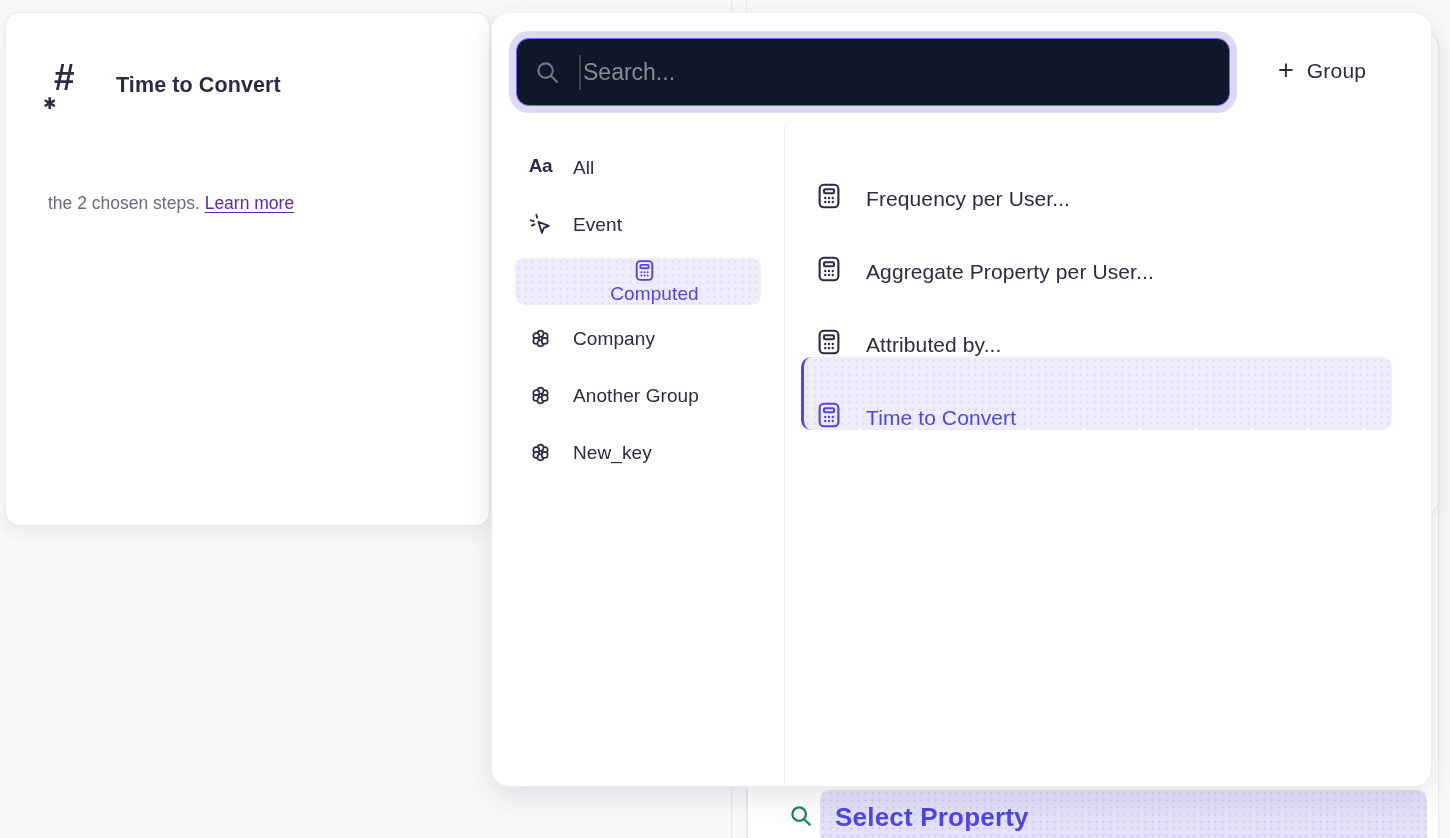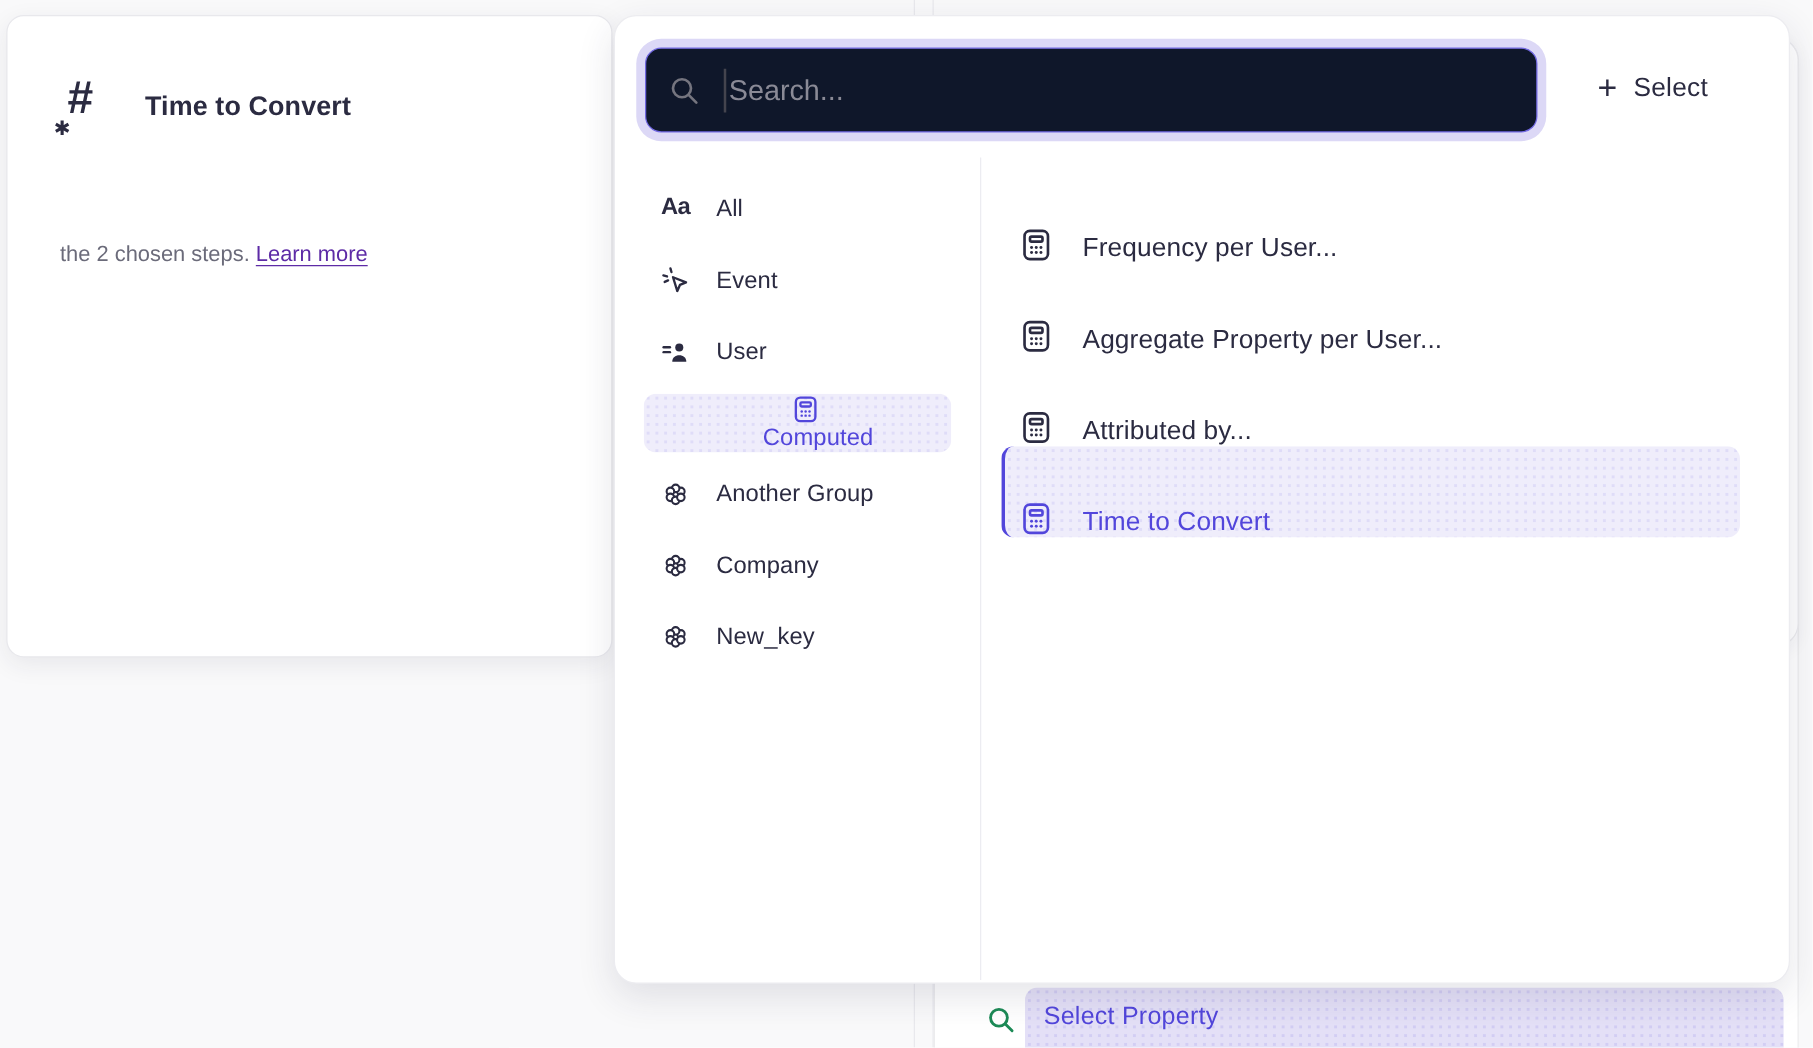--- a/index.html
+++ b/index.html
@@ -11,21 +11,21 @@
   .bg-panel-b{position:absolute;left:747px;top:30px;width:690px;height:890px;
               background:#fff;border:1px solid #ececee;border-radius:18px;z-index:2;}
   .bg-panel-a{position:absolute;left:762px;top:30px;width:675px;height:485px;
               background:#fff;border:1px solid #ebebee;border-radius:18px;
               box-shadow:0 4px 14px rgba(40,40,70,.05);z-index:3;}
   .select-prop-icon{position:absolute;left:788px;top:803px;width:26px;height:26px;z-index:4;}
   .select-prop-bar{position:absolute;left:820px;top:790px;width:607px;height:60px;
               background:#e4e0f7;border-radius:10px 10px 0 0;z-index:4;
               background-image:radial-gradient(rgba(82,70,219,.12) 1.1px,transparent 1.3px);
               background-size:7px 7px;display:flex;align-items:flex-start;}
-  .select-prop-bar span{font-size:20px;font-weight:400;color:#5246db;
+  .select-prop-bar span{font-size:26px;font-weight:700;color:#5246db;
               padding:12px 0 0 15px;letter-spacing:.2px;}
 
   
   .tooltip-card{position:absolute;left:5px;top:12px;width:483px;height:512px;
               background:#fff;border:1px solid #e8e8ec;border-radius:14px;
               box-shadow:0 6px 20px rgba(40,40,70,.08);z-index:10;}
   .card-head{position:absolute;left:40px;top:48px;display:flex;align-items:center;}
   .num-icon{position:relative;width:46px;height:48px;flex:0 0 auto;}
   .num-icon .hash{position:absolute;left:8px;top:-4px;font-size:37px;font-weight:700;color:#2b2b41;}
   .num-icon .star{position:absolute;left:-3px;bottom:-4px;font-size:16px;font-weight:700;color:#2b2b41;}
@@ -116,21 +116,21 @@
       <svg class="mag" viewBox="0 0 24 24" fill="none" stroke="#75757f" stroke-width="1.9" stroke-linecap="round">
         <circle cx="10.3" cy="10.3" r="6.4"></circle>
           <line x1="15.2" y1="15.2" x2="20.5" y2="20.5"></line>
       </svg>
       <div class="caret"></div>
       <span class="search-ph">Search...</span>
     </div>
 
     <button class="create-btn">
       <span class="plus">+</span>
-      <span class="lbl">Select</span>
+      <span class="lbl">Group</span>
     </button>
 
     <div class="v-divider"></div>
 
     <ul class="categories">
       <li>
         <span class="cicon">
           <span class="aa-glyph">Aa</span>
         </span>
         <span class="clabel">All</span>
@@ -138,31 +138,20 @@
       <li>
         <span class="cicon">
           <svg viewBox="0 0 24 24" fill="none" stroke="#2b2b41" stroke-width="1.8" stroke-linecap="round" stroke-linejoin="round">
             <path d="M10 9.4 L20 13.3 L15.3 15.3 L13.3 20 Z"></path>
             <line x1="8" y1="2.6" x2="8.8" y2="5.4"></line>
             <line x1="2.6" y1="8" x2="5.4" y2="8.8"></line>
             <line x1="3.6" y1="13" x2="6.2" y2="11.8"></line>
           </svg>
         </span>
         <span class="clabel">Event</span>
-      </li>
-      <li>
-        <span class="cicon">
-          <svg viewBox="0 0 24 24" fill="none" stroke="#2b2b41" stroke-width="1.9" stroke-linecap="round">
-            <line x1="2.8" y1="8.4" x2="7.6" y2="8.4"></line>
-            <line x1="2.8" y1="12.2" x2="7.6" y2="12.2"></line>
-            <circle cx="14.8" cy="8.6" r="3.1" fill="#2b2b41" stroke="none"></circle>
-            <path d="M9.4 19.5 c0-3.2 2.4-5 5.4-5 s5.4 1.8 5.4 5 Z" fill="#2b2b41" stroke="none"></path>
-          </svg>
-        </span>
-        <span class="clabel">User</span>
       </li>
       <li class="active">
         <span class="cicon">
           <svg viewBox="0 0 24 24" fill="none" stroke="#5246db" stroke-width="1.8" stroke-linecap="round">
             <rect x="4.5" y="3" width="15" height="18" rx="3.4"></rect>
             <rect x="8" y="6.6" width="8" height="3.2" rx="1"></rect>
             <circle cx="9" cy="13.6" r="0.95" fill="#5246db" stroke="none"></circle>
               <circle cx="12" cy="13.6" r="0.95" fill="#5246db" stroke="none"></circle>
               <circle cx="15" cy="13.6" r="0.95" fill="#5246db" stroke="none"></circle>
             <circle cx="9" cy="16.8" r="0.95" fill="#5246db" stroke="none"></circle>
@@ -176,34 +165,34 @@
         <span class="cicon">
           <svg viewBox="0 0 24 24" fill="#fff" stroke="#2b2b41" stroke-width="1.6">
             <circle cx="16" cy="9.7" r="2.9"></circle>
               <circle cx="12" cy="7.4" r="2.9"></circle>
               <circle cx="8" cy="9.7" r="2.9"></circle>
             <circle cx="8" cy="14.3" r="2.9"></circle>
               <circle cx="12" cy="16.6" r="2.9"></circle>
               <circle cx="16" cy="14.3" r="2.9"></circle>
           </svg>
         </span>
-        <span class="clabel">Another Group</span>
+        <span class="clabel">Company</span>
       </li>
       <li>
         <span class="cicon">
           <svg viewBox="0 0 24 24" fill="#fff" stroke="#2b2b41" stroke-width="1.6">
             <circle cx="16" cy="9.7" r="2.9"></circle>
               <circle cx="12" cy="7.4" r="2.9"></circle>
               <circle cx="8" cy="9.7" r="2.9"></circle>
             <circle cx="8" cy="14.3" r="2.9"></circle>
               <circle cx="12" cy="16.6" r="2.9"></circle>
               <circle cx="16" cy="14.3" r="2.9"></circle>
           </svg>
         </span>
-        <span class="clabel">Company</span>
+        <span class="clabel">Another Group</span>
       </li>
       <li>
         <span class="cicon">
           <svg viewBox="0 0 24 24" fill="#fff" stroke="#2b2b41" stroke-width="1.6">
             <circle cx="16" cy="9.7" r="2.9"></circle>
               <circle cx="12" cy="7.4" r="2.9"></circle>
               <circle cx="8" cy="9.7" r="2.9"></circle>
             <circle cx="8" cy="14.3" r="2.9"></circle>
               <circle cx="12" cy="16.6" r="2.9"></circle>
               <circle cx="16" cy="14.3" r="2.9"></circle>

